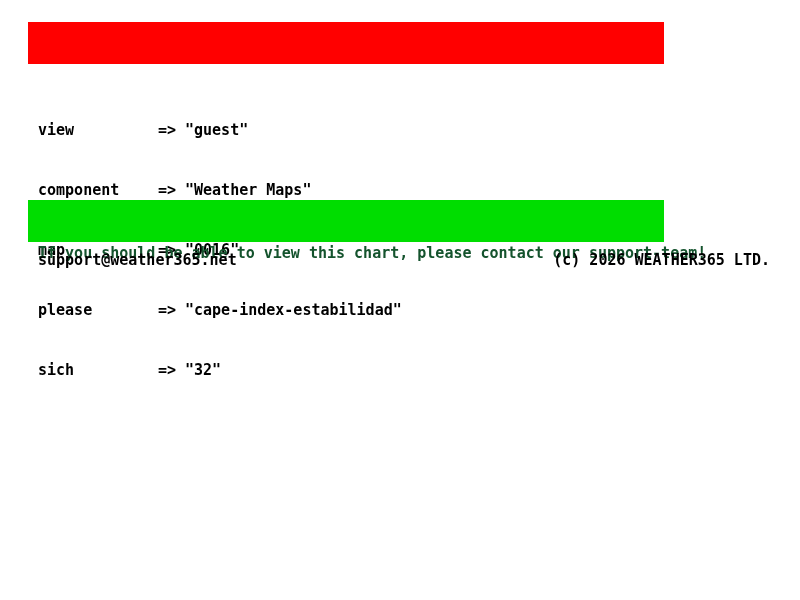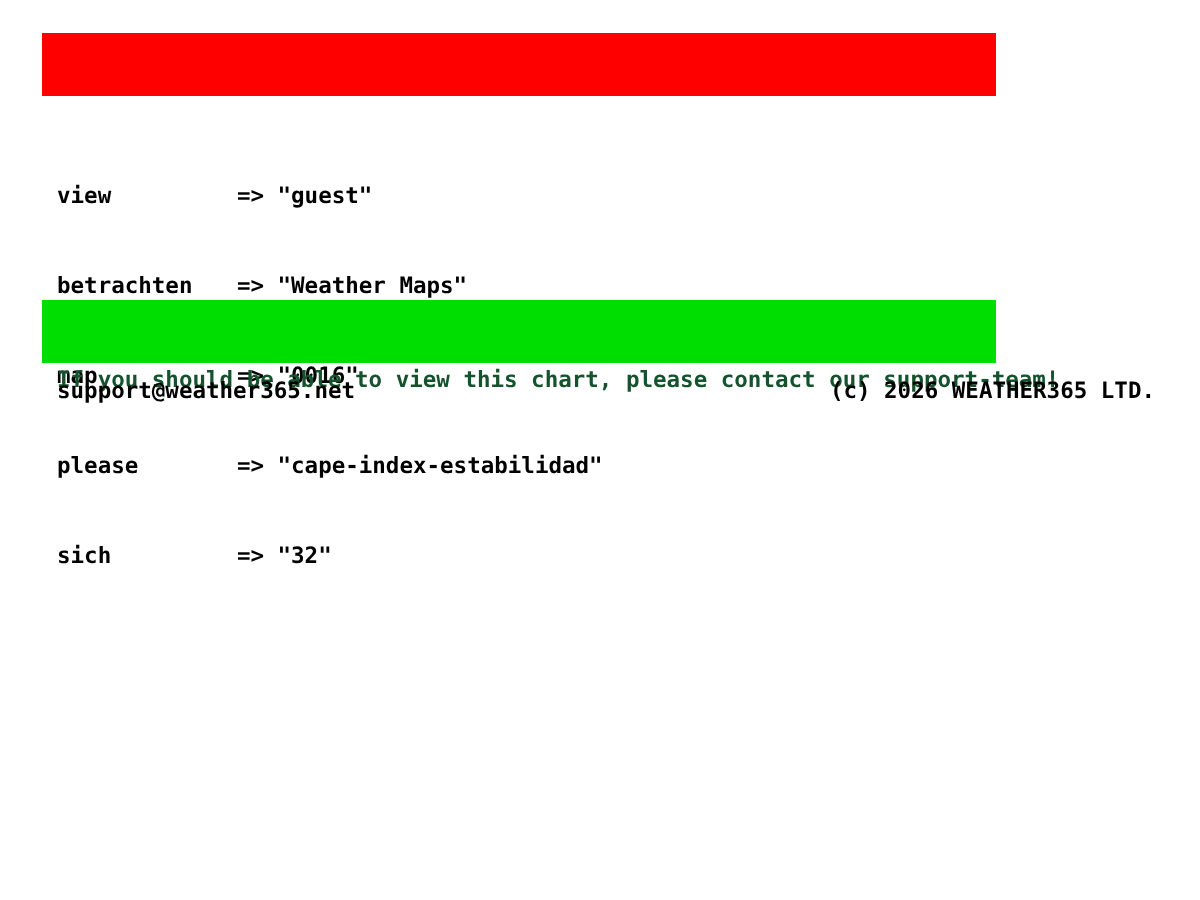--- a/index.html
+++ b/index.html
@@ -67,21 +67,21 @@
 
 <div class="page">
 
   <div class="banner banner-error" style="background: rgb(255, 0, 0); color: rgb(255, 255, 255);">
     <span class="line">You are not allowed to view this weather chart!</span>
     <span class="line">Sie duerfen diese Wetterkarte nicht betrachten!</span>
   </div>
 
   <div class="details">
     <span class="kv-row"><span class="kv-key">view</span><span class="kv-arrow">=&gt;</span><span class="kv-value">"guest"</span></span>
-    <span class="kv-row"><span class="kv-key">betrachten</span><span class="kv-arrow">=&gt;</span><span class="kv-value">"Weather Maps"</span></span>
+    <span class="kv-row"><span class="kv-key">component</span><span class="kv-arrow">=&gt;</span><span class="kv-value">"Weather Maps"</span></span>
     <span class="kv-row"><span class="kv-key">map</span><span class="kv-arrow">=&gt;</span><span class="kv-value">"0016"</span></span>
     <span class="kv-row"><span class="kv-key">please</span><span class="kv-arrow">=&gt;</span><span class="kv-value">"cape-index-estabilidad"</span></span>
     <span class="kv-row"><span class="kv-key">sich</span><span class="kv-arrow">=&gt;</span><span class="kv-value">"32"</span></span>
   </div>
 
   <div class="banner banner-support" style="background: rgb(0, 221, 0); color: #14532d;">
     <span class="line">If you should be able to view this chart, please contact our support-team!</span>
   </div>
 
   <div class="footer">

